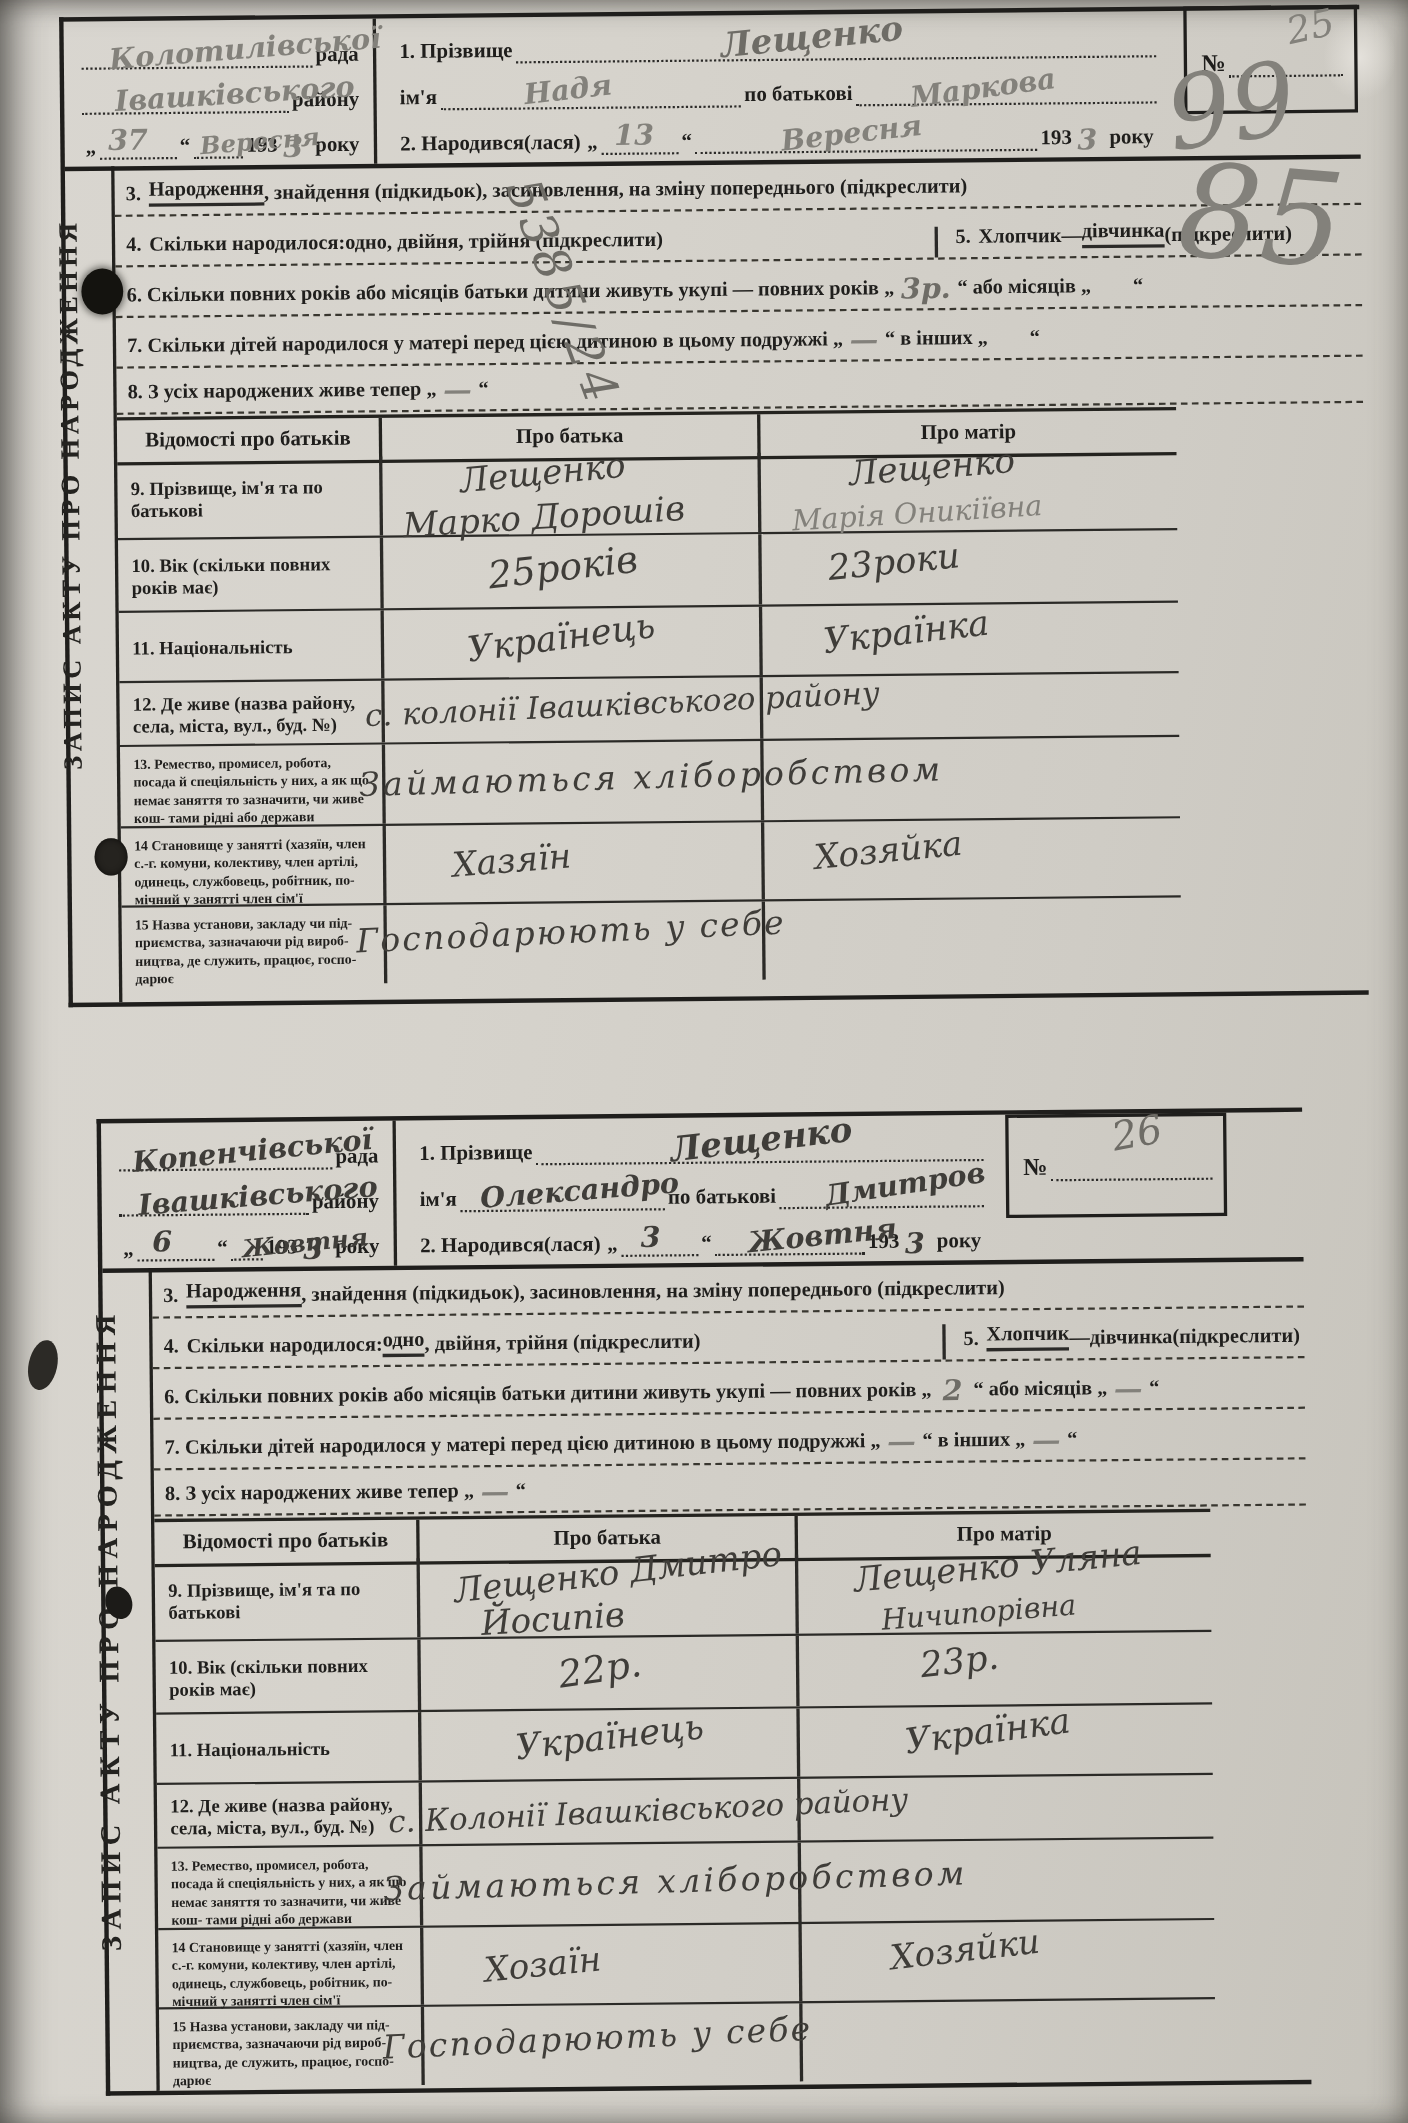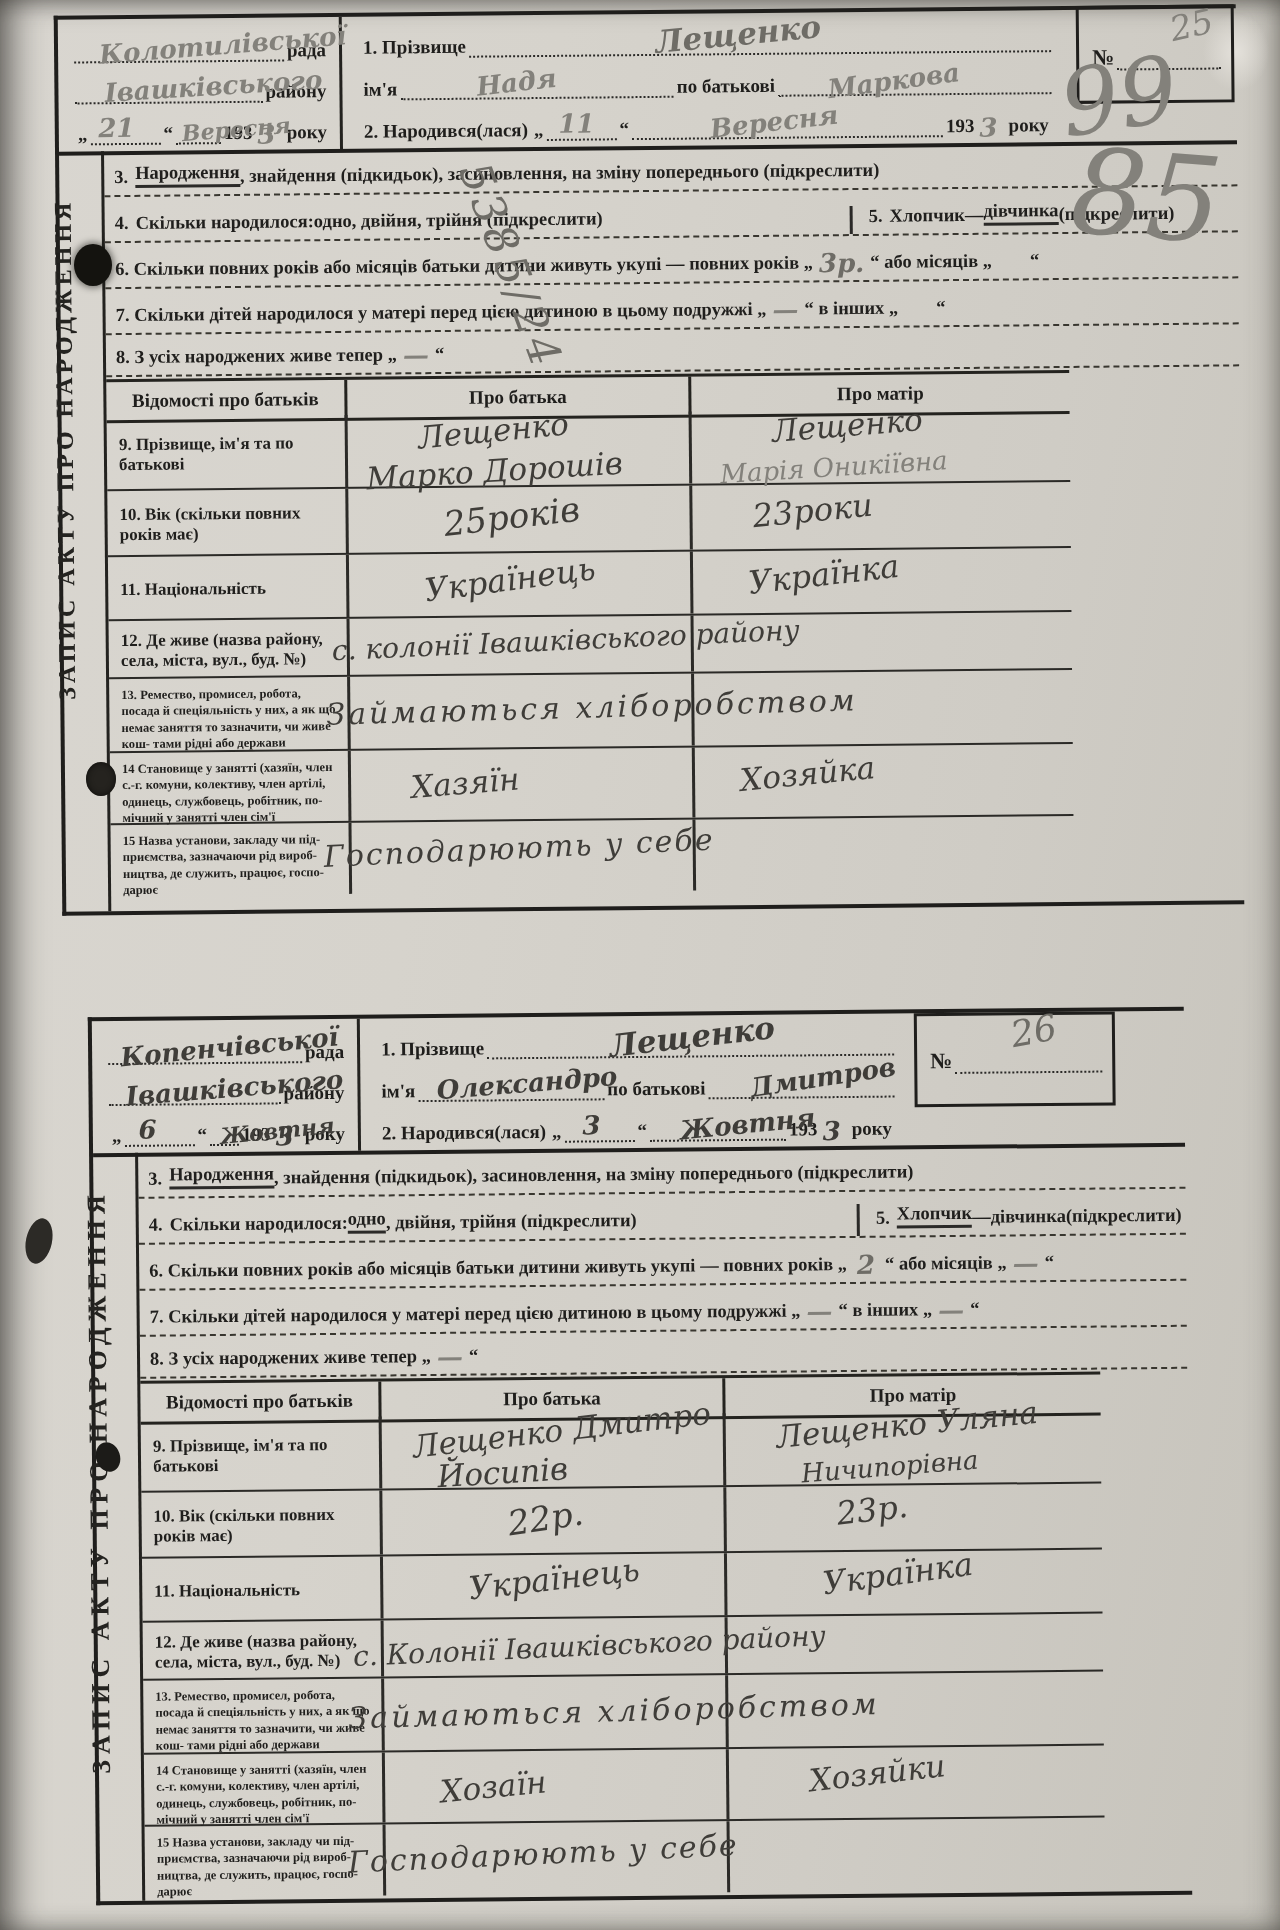--- a/index.html
+++ b/index.html
@@ -138,21 +138,21 @@
       </div>
       <div class="hline">
         <span class="dotfill">
           <span class="hw pencil hw-md" style="left:16%;bottom:2px;transform:rotate(-3deg);">Івашківського</span>
         </span>
         <span class="plabel">району</span>
       </div>
       <div class="hline">
         <span class="plabel">„</span>
         <span class="dotfill w70">
-          <span class="hw pencil hw-md" style="left:8px;bottom:2px;">21</span>
+          <span class="hw pencil hw-md" style="left:8px;bottom:2px;">37</span>
         </span>
         <span class="plabel">“</span>
         <span class="dotfill">
           <span class="hw pencil hw-sm" style="left:6px;bottom:2px;transform:rotate(-4deg);">Вересня</span>
         </span>
         <span class="plabel">193</span>
           <span class="hw pencil yd" style="position:relative;">3</span>
         <span class="plabel">року</span>
       </div>
     </div>
@@ -171,21 +171,21 @@
         </span>
         <span class="plabel">по батькові</span>
         <span class="dotfill">
           <span class="hw pencil hw-md" style="left:18%;bottom:0;transform:rotate(-7deg);">Маркова</span>
         </span>
       </div>
       <div class="hline">
         <span class="plabel">2. Народився(лася)</span>
         <span class="plabel">„</span>
         <span class="dotfill w70">
-          <span class="hw pencil hw-md" style="left:12px;bottom:2px;">11</span>
+          <span class="hw pencil hw-md" style="left:12px;bottom:2px;">13</span>
         </span>
         <span class="plabel">“</span>
         <span class="dotfill">
           <span class="hw pencil hw-md" style="left:25%;bottom:2px;transform:rotate(-6deg);">Вересня</span>
         </span>
         <span class="plabel">193</span>
           <span class="hw pencil yd" style="position:relative;">3</span>
         <span class="plabel">року</span>
       </div>
     </div>

